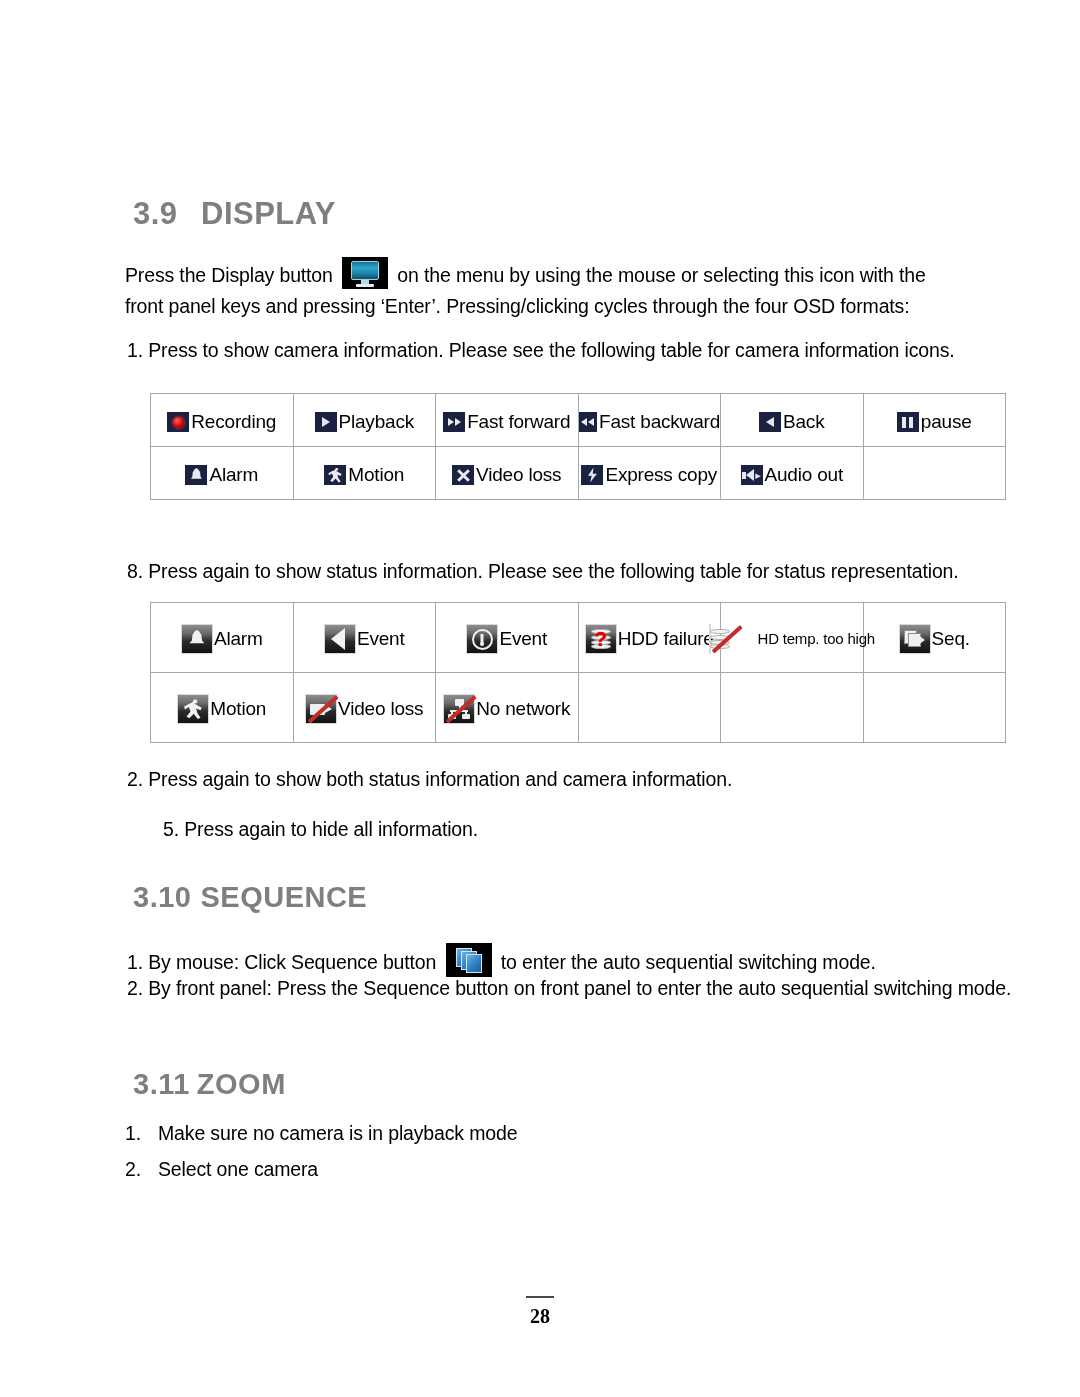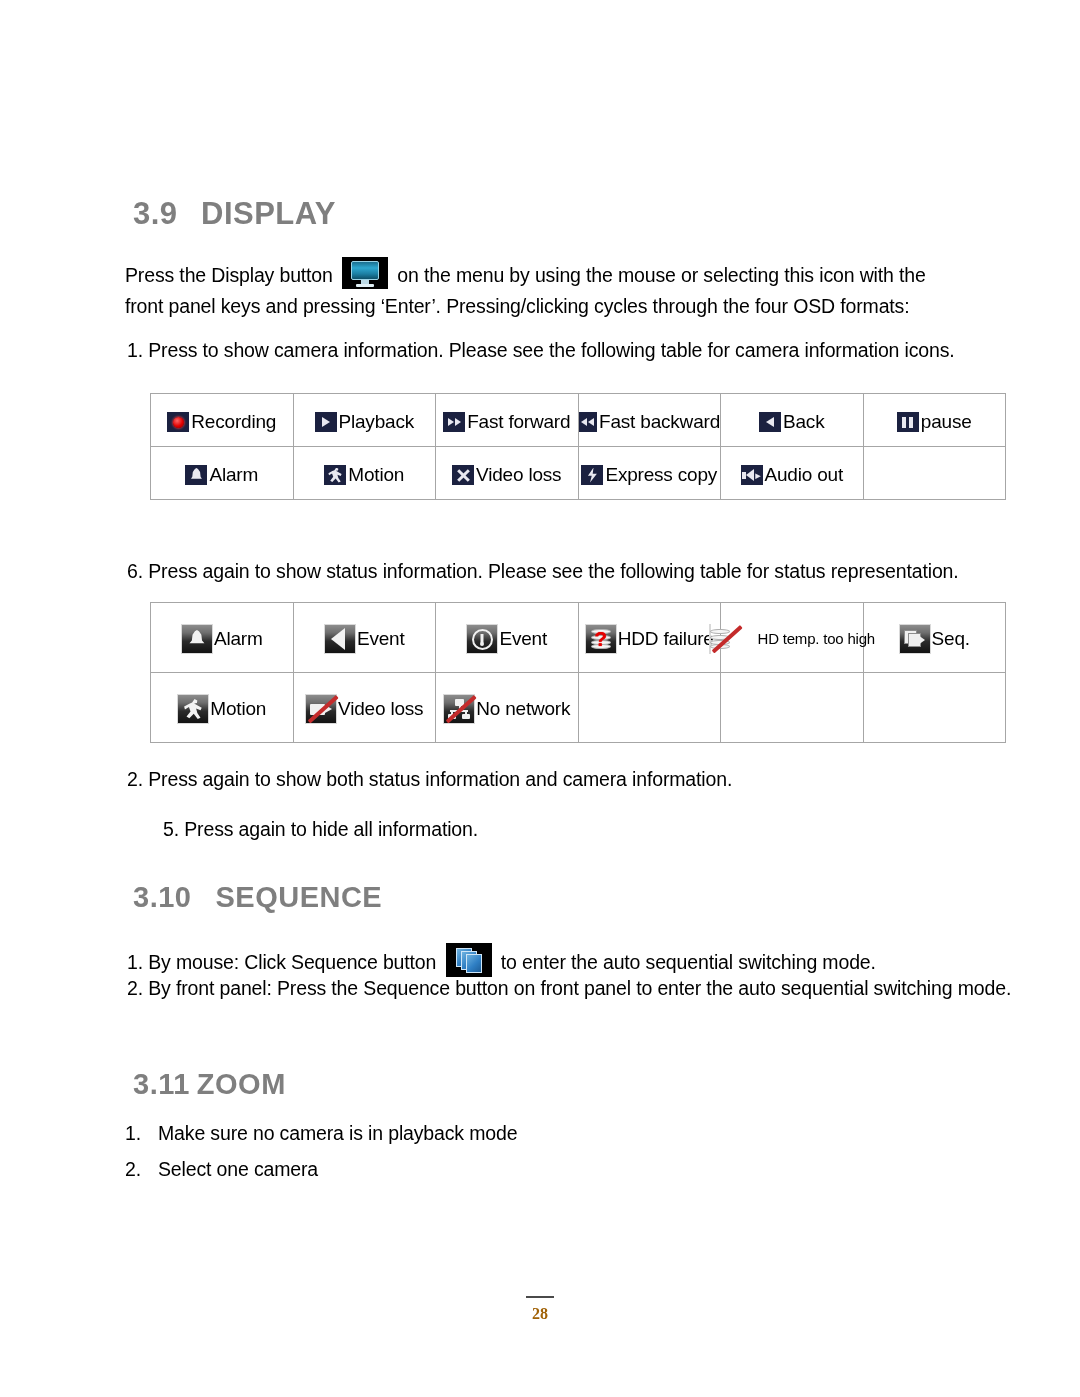--- a/index.html
+++ b/index.html
@@ -33,21 +33,21 @@
     font-size: 30px;
     letter-spacing: 0.5px;
     white-space: nowrap;
   }
   .h-sec .h-num { display: inline-block; }
   .h-sec .h-txt { display: inline-block; }
 
   #head-display { left: 133px; top: 196px; font-size: 31px; }
   #head-display .h-num { width: 68px; }
   #head-sequence { left: 133px; top: 881px; font-size: 29px; }
-  #head-sequence .h-num { margin-right: 24px; }
+  #head-sequence .h-num { margin-right: 9px; }
   #head-zoom { left: 133px; top: 1068px; font-size: 29px; }
   #head-zoom .h-num { margin-right: 7px; }
 
   
   .para {
     position: absolute;
     font-size: 19.5px;
     line-height: 26px;
     color: #000;
     letter-spacing: -0.15px;
@@ -382,22 +382,22 @@
     text-align: center;
   }
   .footer .rule {
     width: 28px; height: 2px;
     background: #4a4a4a;
     margin: 0 auto 7px auto;
   }
   .footer .pgnum {
     font-family: "Liberation Serif", serif;
     font-weight: bold;
-    font-size: 16px;
-    color: #a16207;
+    font-size: 20px;
+    color: #000000;
   }
 </style>
 </head>
 <body>
 
 <div class="page">
 
   <div class="h-sec" id="head-display">
     <span class="h-num">3.9</span><span class="h-txt">DISPLAY</span>
   </div>
@@ -544,21 +544,21 @@
       </td>
       <td>
         <div class="cell-inner">
           <span class="cell-label"></span>
         </div>
       </td>
     </tr>
   </tbody>
     </table>
 
-  <div class="para" id="step-3">6. Press again to show status information. Please see the following table for status representation.</div>
+  <div class="para" id="step-3">8. Press again to show status information. Please see the following table for status representation.</div>
 
   <table class="icon-table" id="table-status">
     <tbody>
         <tr>
       <td>
         <div class="cell-inner">
           <span class="gray">
                 <span class="g">
                   <span class="bell-g"></span>
                 </span>

